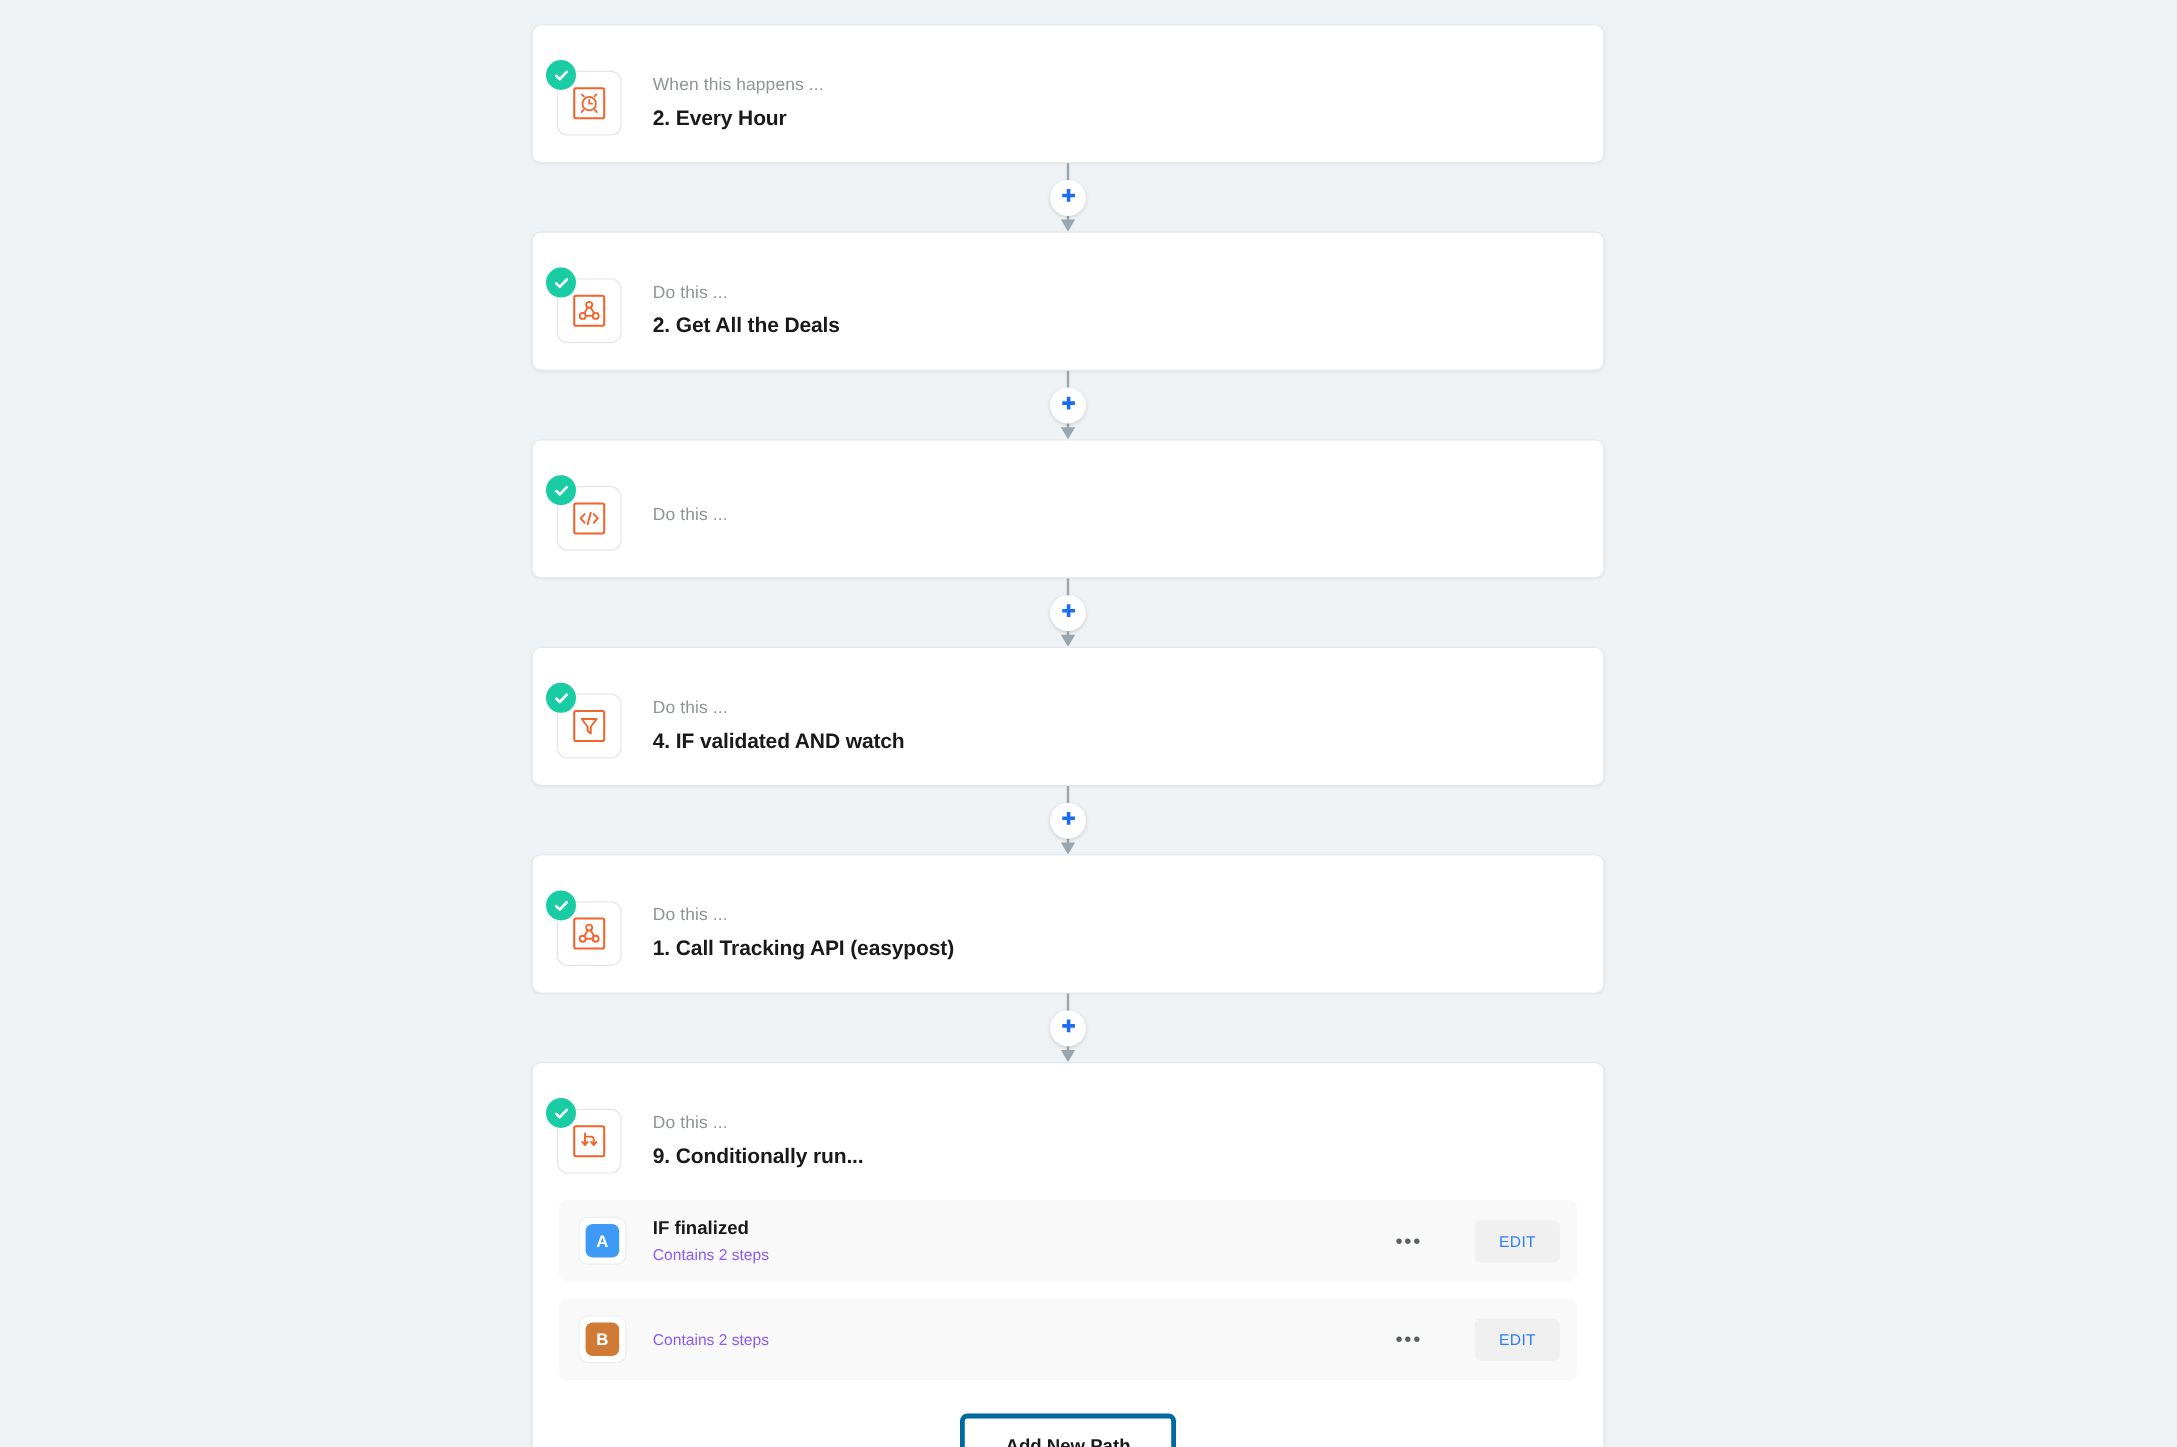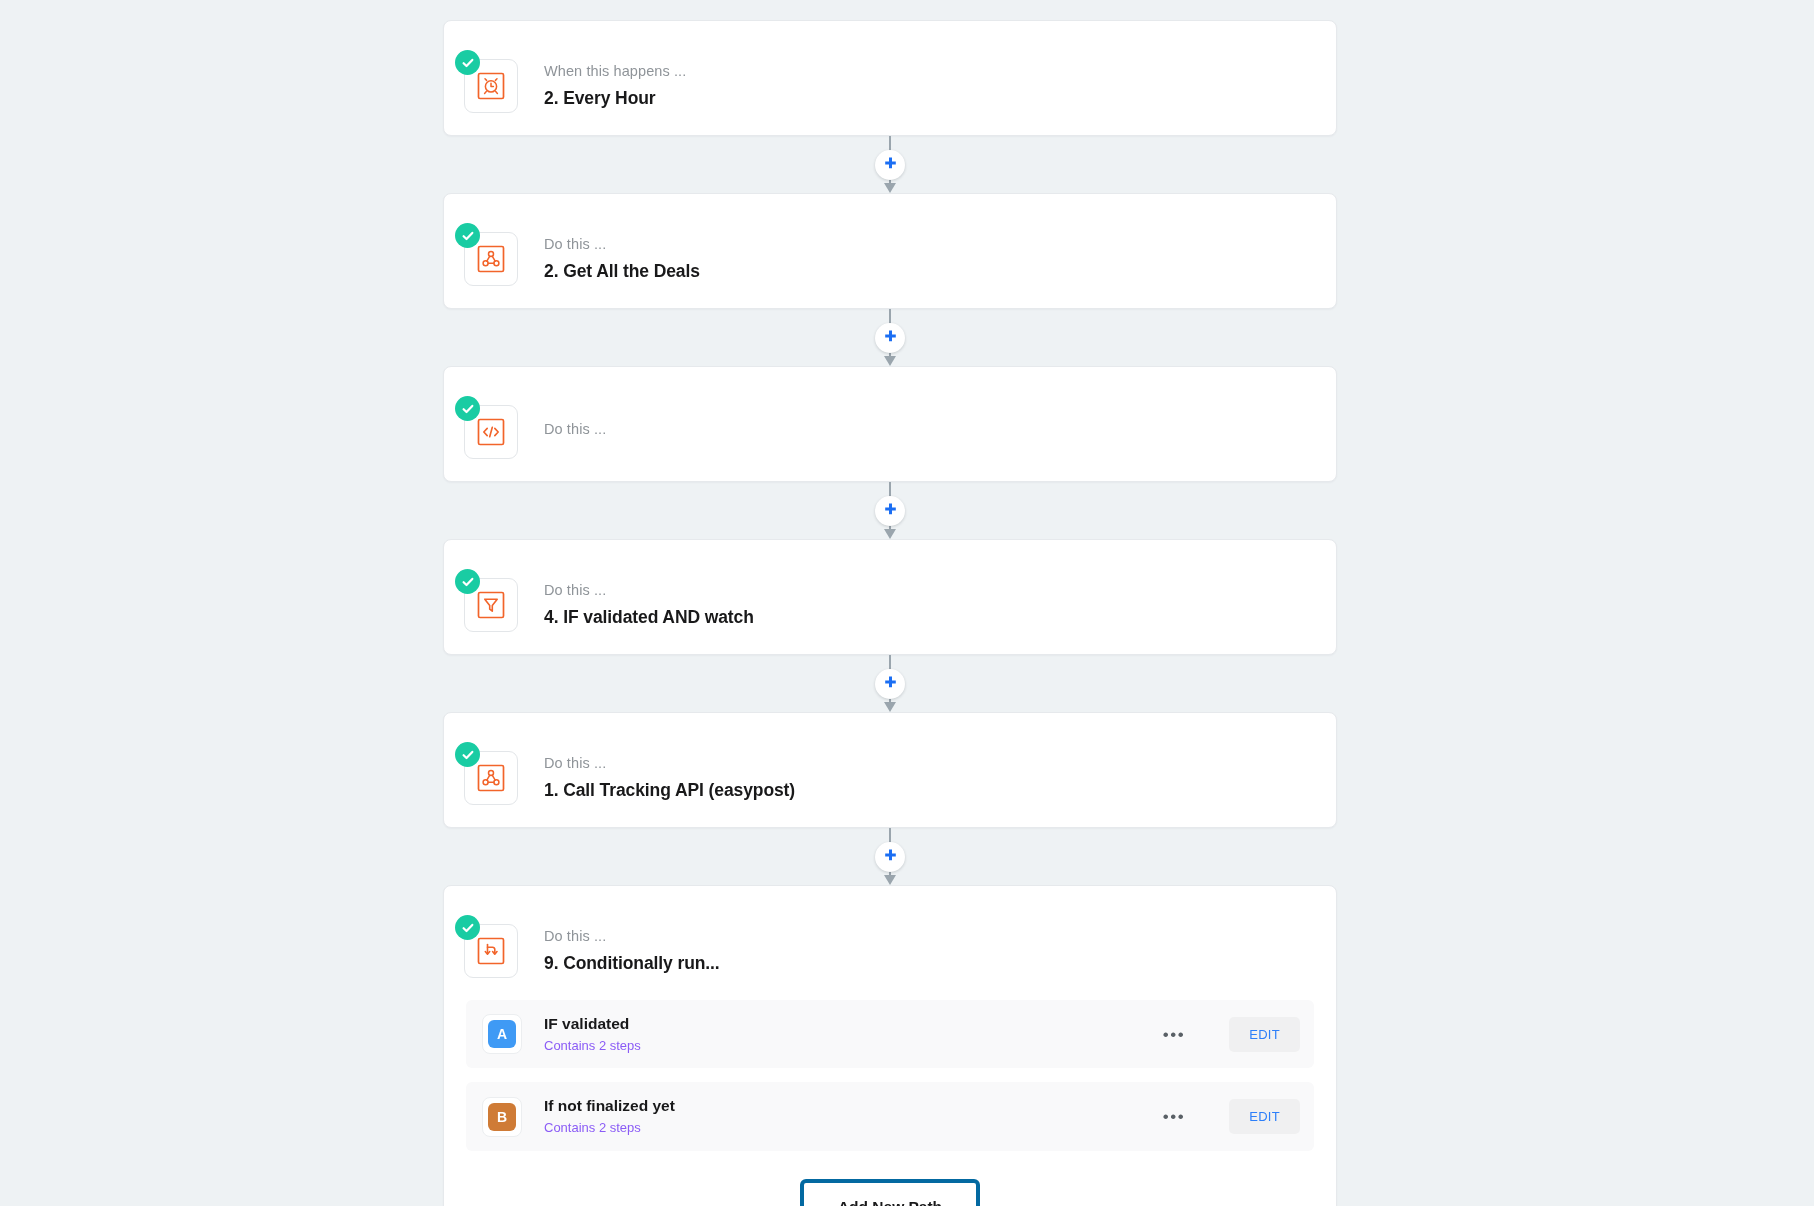--- a/index.html
+++ b/index.html
@@ -445,33 +445,32 @@
         </div>
       </div>
 
       <div class="paths-body">
 
         <div class="path-row">
           <div class="path-badge-tile">
             <div class="path-badge" style="background:#3f9af5;">A</div>
           </div>
           <div class="path-info">
-            <div class="path-title">IF validated</div>
+            <div class="path-title">IF finalized</div>
             <div class="path-sub">Contains 2 steps</div>
           </div>
           <div class="path-more">•••</div>
           <button class="edit-btn">EDIT</button>
         </div>
 
         <div class="path-row">
           <div class="path-badge-tile">
             <div class="path-badge" style="background:#cf7b36;">B</div>
           </div>
           <div class="path-info">
-            <div class="path-title">If not finalized yet</div>
             <div class="path-sub">Contains 2 steps</div>
           </div>
           <div class="path-more">•••</div>
           <button class="edit-btn">EDIT</button>
         </div>
 
         <div class="add-path-wrap">
           <button class="add-path-btn">Add New Path</button>
         </div>
       </div>

